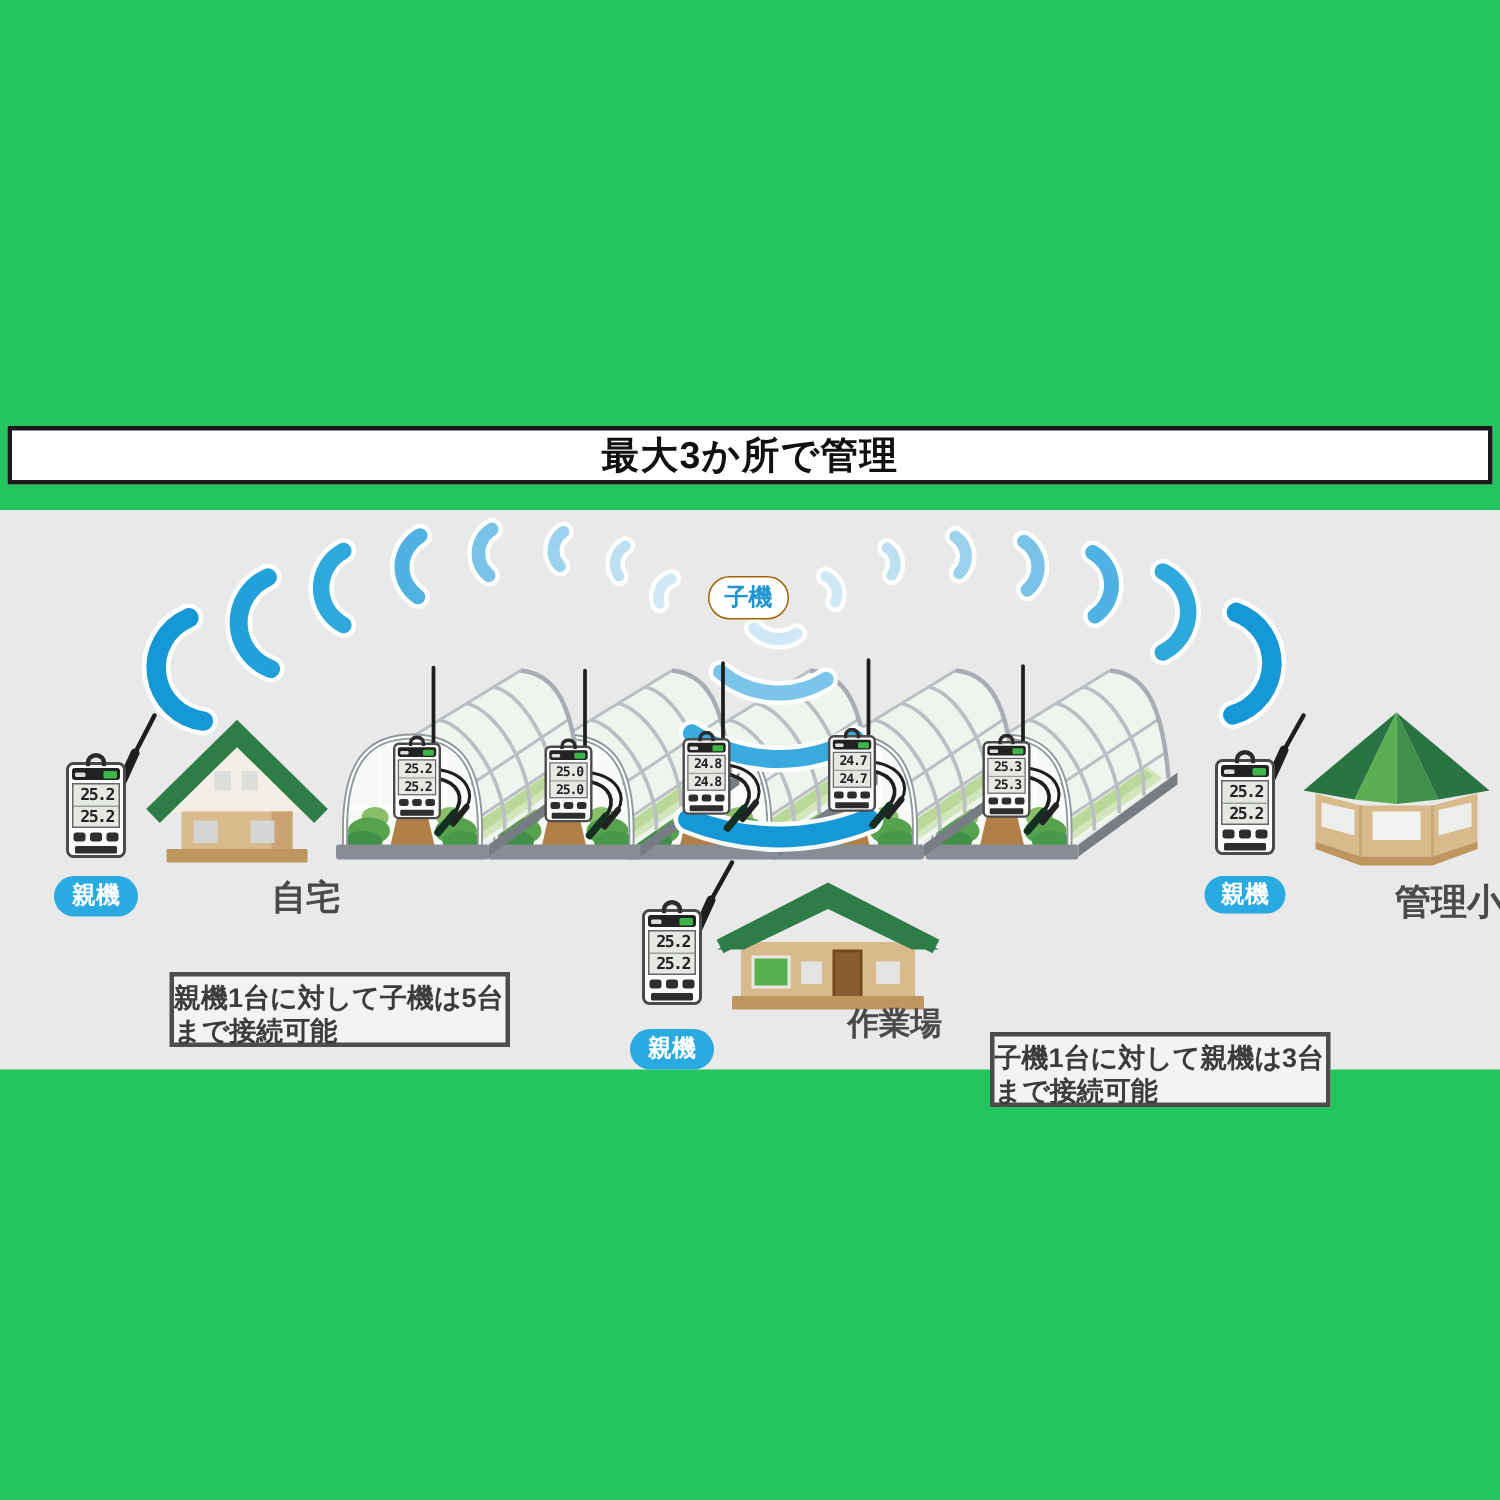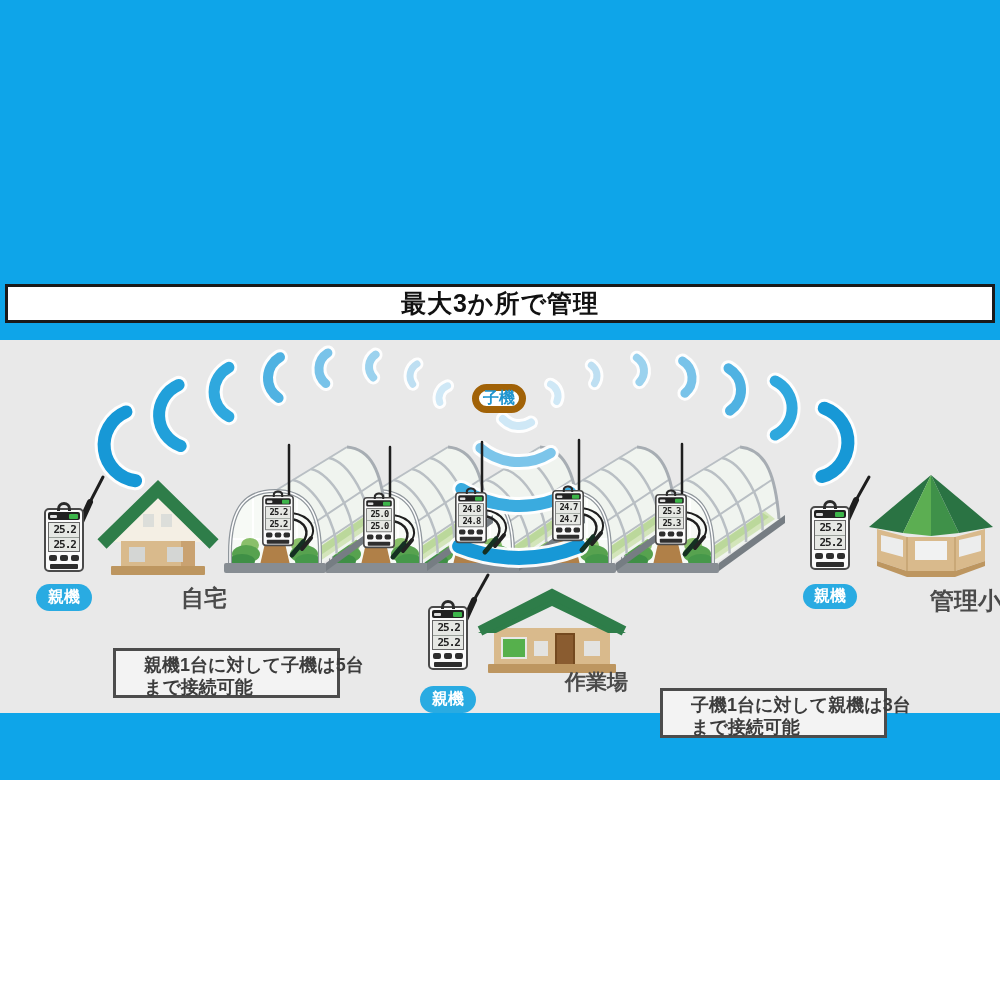--- a/index.html
+++ b/index.html
@@ -1,17 +1,17 @@
 <!DOCTYPE html>
 <html><head>
 <meta charset="utf-8">
 <style>
   html,body{margin:0;padding:0;background:#fff;}
   body{font-family:"Liberation Sans","DejaVu Sans",sans-serif;}
-  #page{position:relative;width:1000px;height:780px;background:#0ea5e9;overflow:hidden;}
+  #page{position:relative;width:1000px;height:1000px;background:#22c55e;overflow:hidden;}
 
   
   .title-box{position:absolute;left:5px;top:284px;width:990px;height:39px;
     border:3px solid #1a1a1a;background:#ffffff;box-sizing:border-box;
     display:flex;align-items:center;justify-content:center;}
   .title-box span{font-size:25px;font-weight:bold;color:#111;letter-spacing:1px;}
 
   
   #stage{position:absolute;left:0;top:340px;width:1000px;height:373px;background:#e9e9e9;}
 
@@ -34,28 +34,28 @@
   .device .dg{font-family:"DejaVu Sans Mono","Liberation Mono",monospace;
     font-size:11px;font-weight:bold;color:#222;letter-spacing:-1px;line-height:1;}
   .device .btns{margin-top:3px;display:flex;justify-content:center;gap:3px;}
   .device .btns i{width:8px;height:6px;background:#2e2e2e;border-radius:2px;}
   .device .strip{margin:3px auto 0;width:78%;height:5px;background:#2e2e2e;border-radius:1px;}
 
   
   .pill{position:absolute;background:#29abe2;color:#fff;font-weight:bold;font-size:16px;
     border-radius:16px;display:flex;align-items:center;justify-content:center;z-index:7;
     box-sizing:border-box;}
-  .pill.outline{background:#fff;color:#2095cf;border:7px solid #a16207;}
+  .pill.outline{background:#fff;color:#2095cf;border:1px solid #a16207;}
 
   
   .loc{position:absolute;color:#4a4a4a;font-weight:bold;z-index:7;white-space:nowrap;margin-left:44px;}
 
   
   .note{position:absolute;border:3px solid #4c4c4c;background:#f3f3f3;box-sizing:border-box;
-    font-size:18px;font-weight:600;color:#3c3c3c;padding:3px 28px;line-height:22px;z-index:7;}
+    font-size:18px;font-weight:600;color:#3c3c3c;padding:3px 0;line-height:22px;z-index:7;}
   .note div{white-space:nowrap;}
 </style>
 </head>
 <body>
 
 <div id="page">
 
   <div class="title-box">
     <span>最大3か所で管理</span>
   </div>

